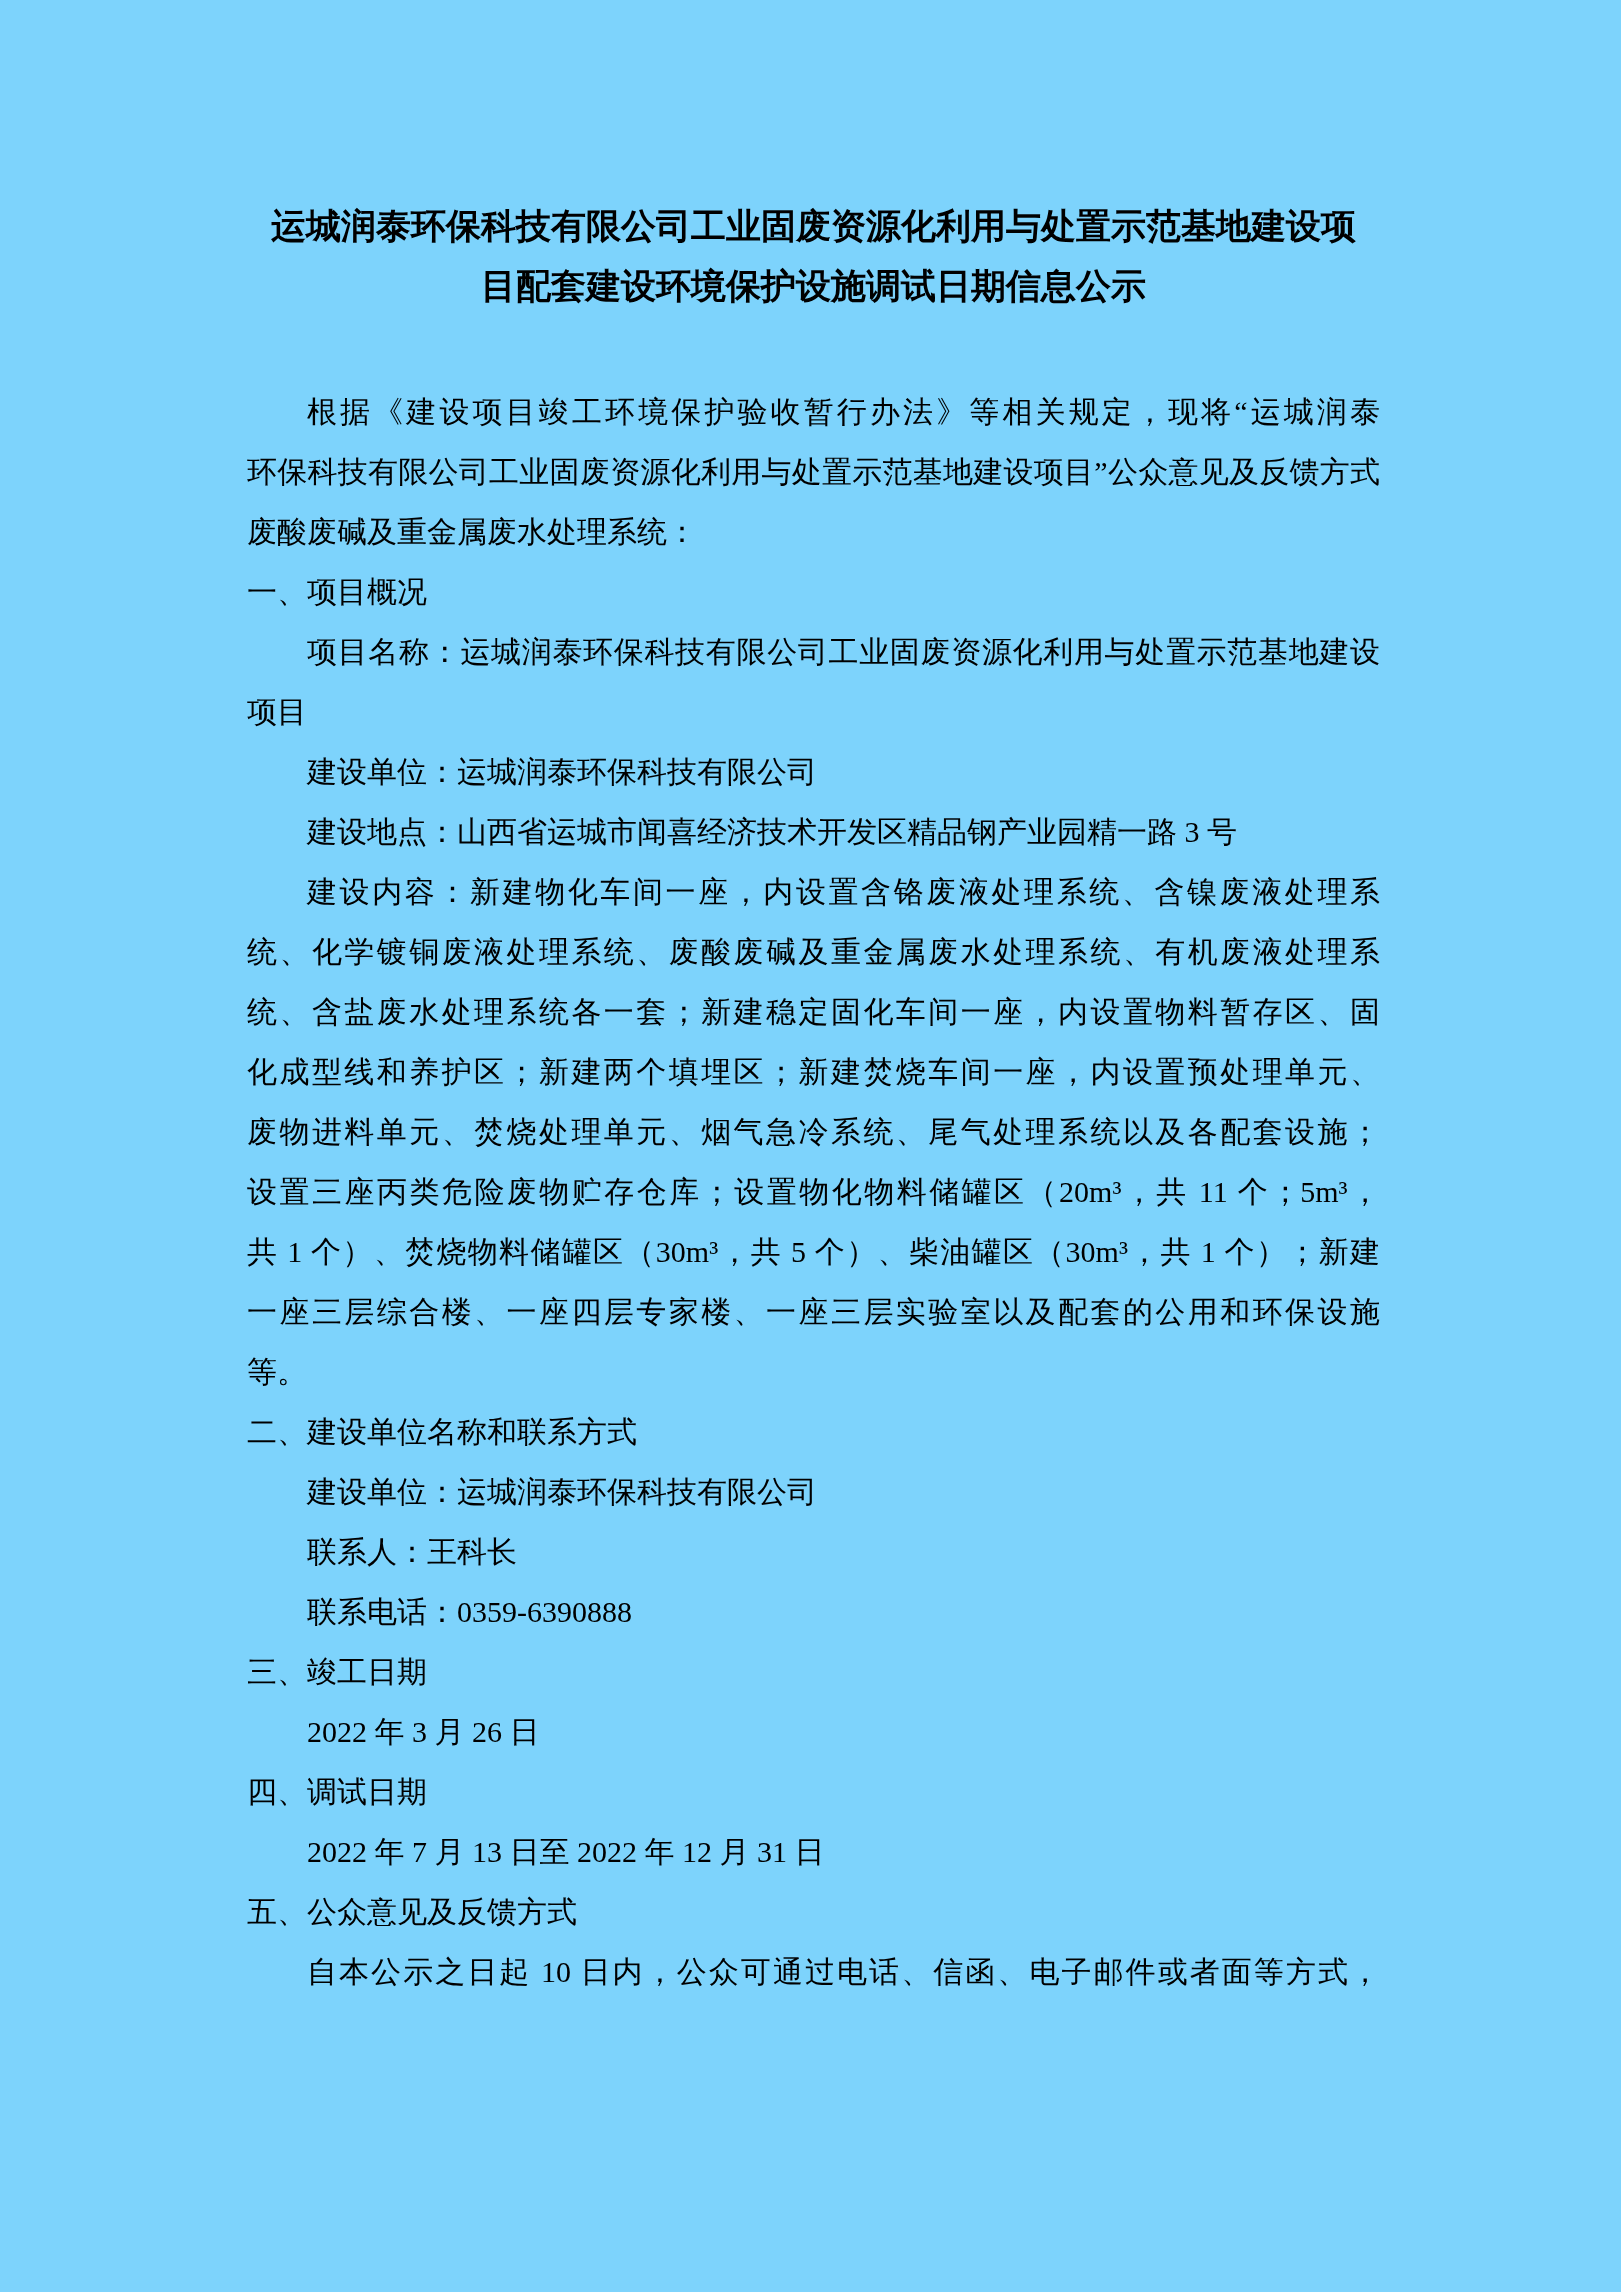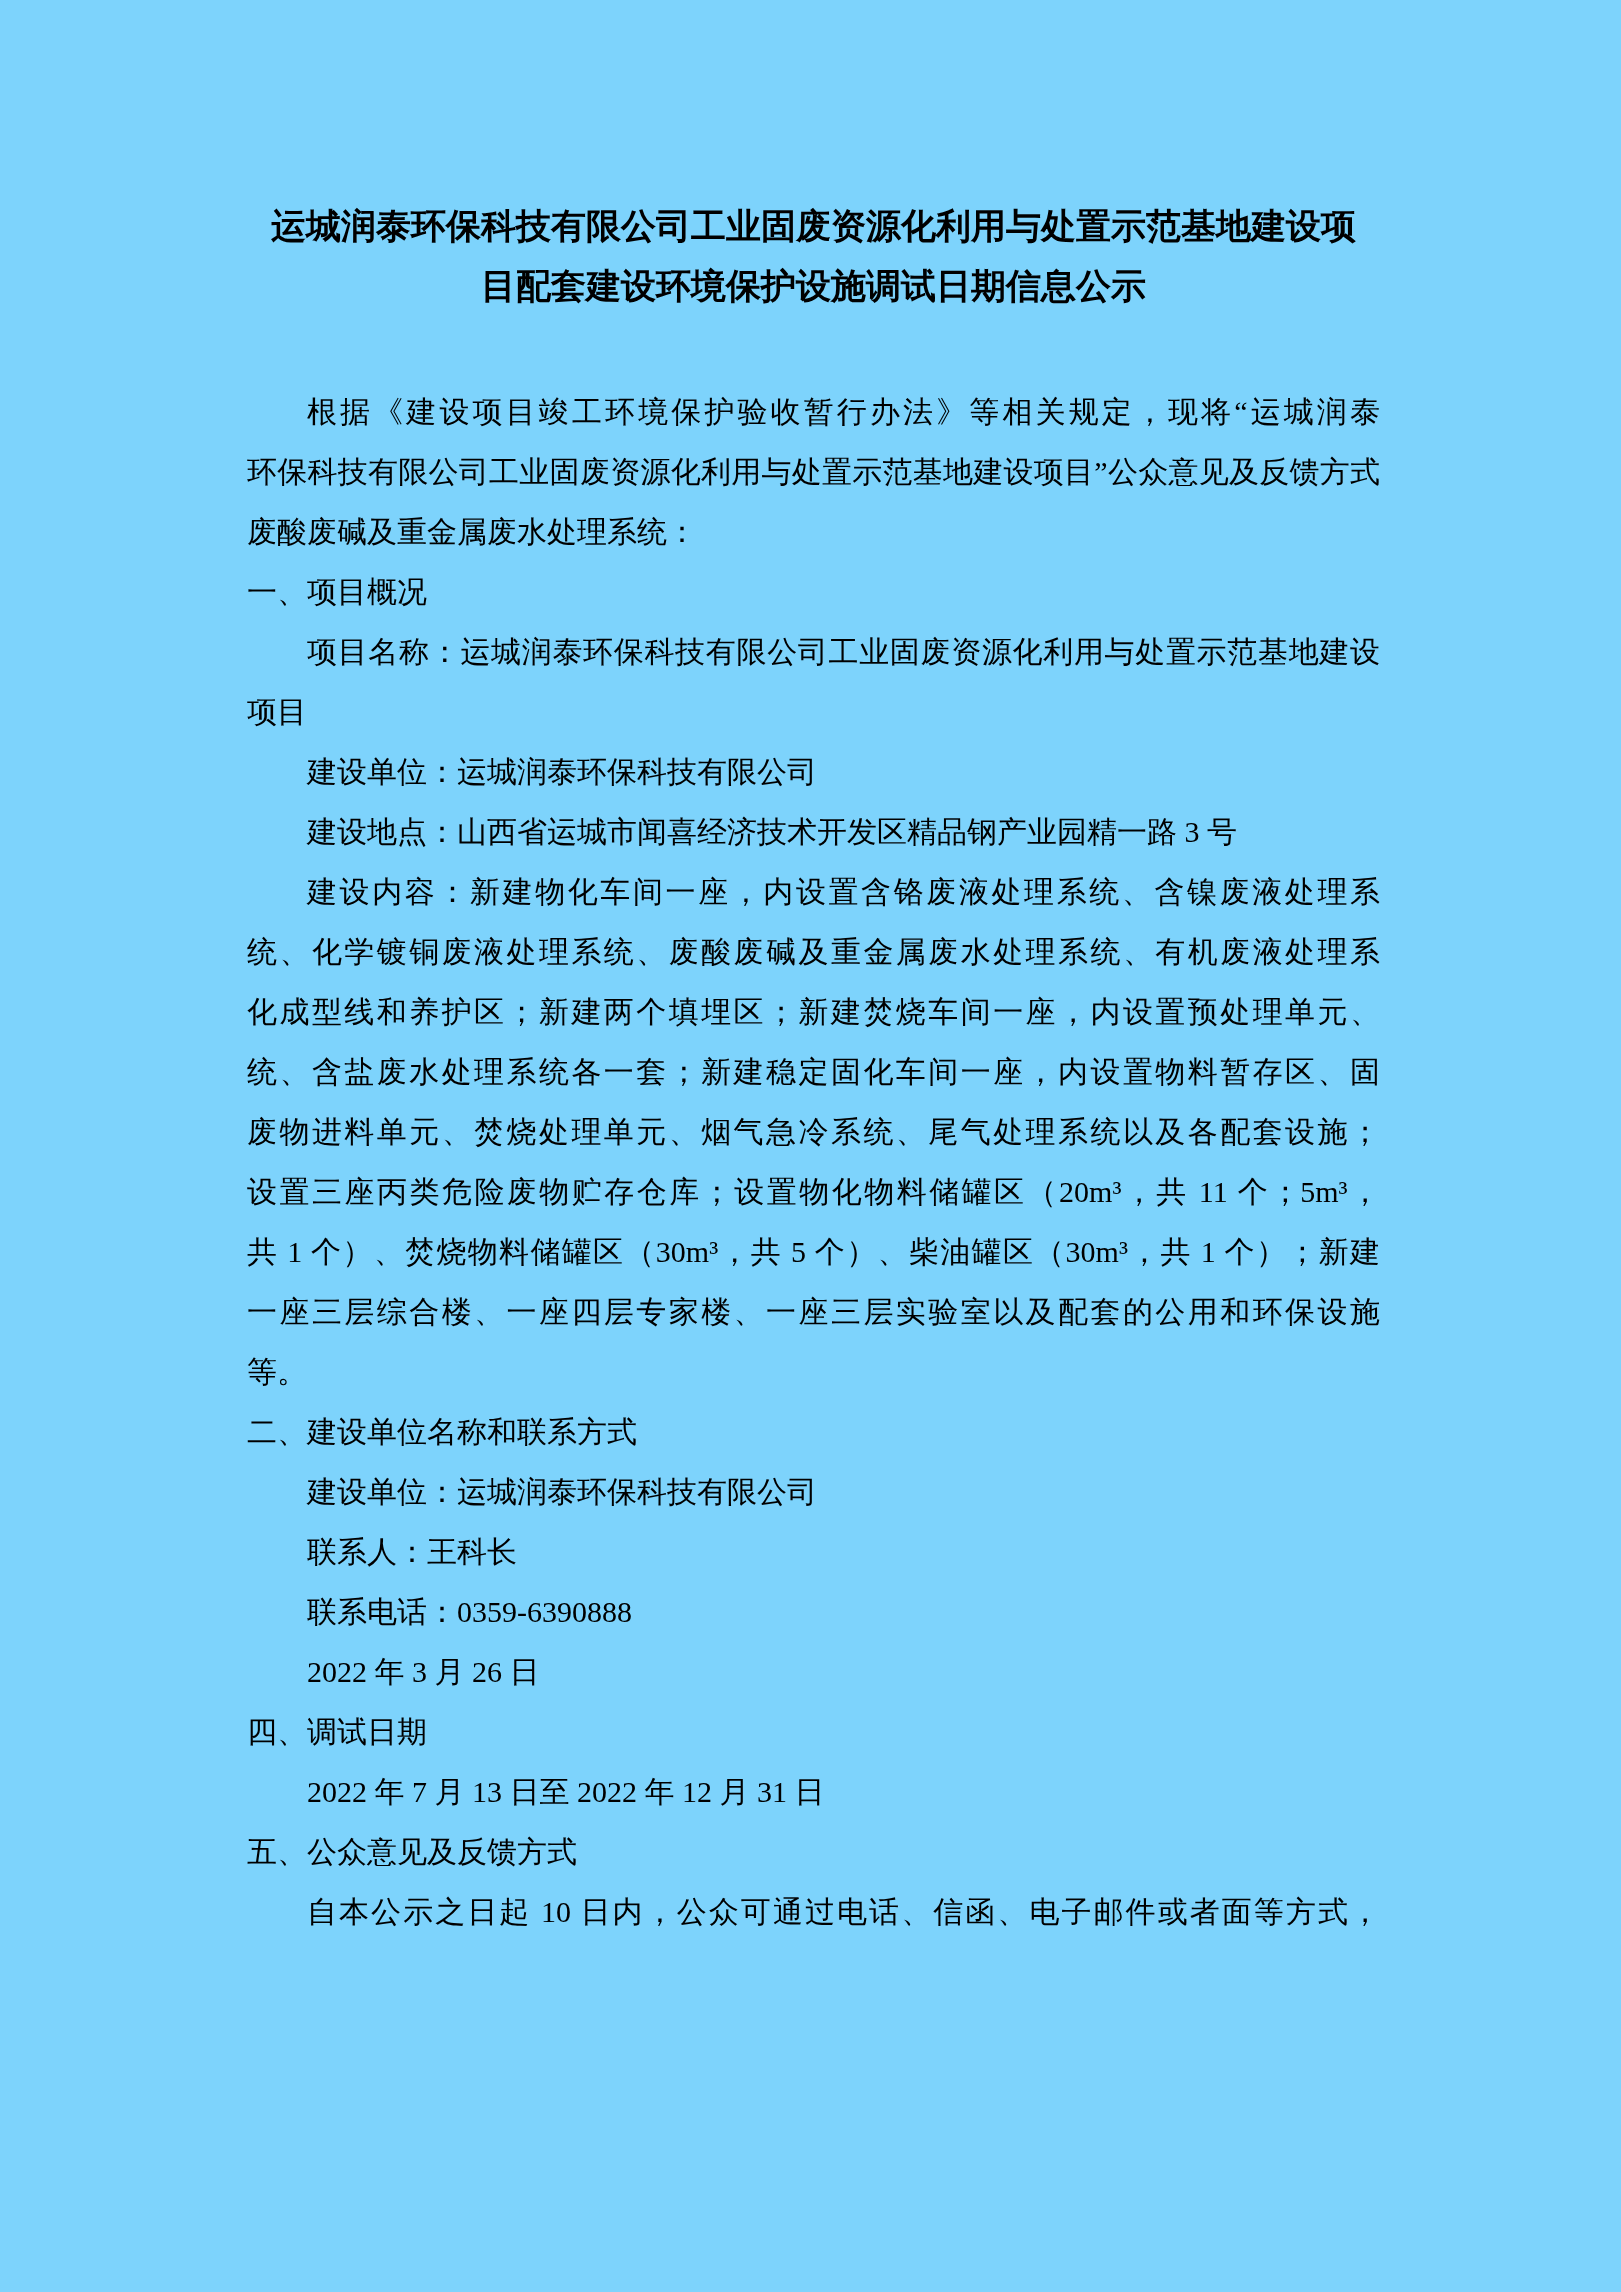--- a/index.html
+++ b/index.html
@@ -71,39 +71,42 @@
         </div>
         <div class="block item">
           <div class="line indent">建设单位：运城润泰环保科技有限公司</div>
         </div>
         <div class="block item">
           <div class="line indent">建设地点：山西省运城市闻喜经济技术开发区精品钢产业园精一路 3 号</div>
         </div>
         <div class="block item">
           <div class="line indent fill">建设内容：新建物化车间一座，内设置含铬废液处理系统、含镍废液处理系</div>
           <div class="line fill">统、化学镀铜废液处理系统、废酸废碱及重金属废水处理系统、有机废液处理系</div>
+          <div class="line fill">统、含盐废水处理系统各一套；新建稳定固化车间一座，内设置物料暂存区、固</div>
           <div class="line fill">化成型线和养护区；新建两个填埋区；新建焚烧车间一座，内设置预处理单元、</div>
-          <div class="line fill">统、含盐废水处理系统各一套；新建稳定固化车间一座，内设置物料暂存区、固</div>
           <div class="line fill">废物进料单元、焚烧处理单元、烟气急冷系统、尾气处理系统以及各配套设施；</div>
           <div class="line fill">设置三座丙类危险废物贮存仓库；设置物化物料储罐区（20m³，共 11 个；5m³，</div>
           <div class="line fill">共 1 个）、焚烧物料储罐区（30m³，共 5 个）、柴油罐区（30m³，共 1 个）；新建</div>
           <div class="line fill">一座三层综合楼、一座四层专家楼、一座三层实验室以及配套的公用和环保设施</div>
           <div class="line">等。</div>
         </div>
         <div class="block heading">
           <div class="line">二、建设单位名称和联系方式</div>
         </div>
         <div class="block item">
           <div class="line indent">建设单位：运城润泰环保科技有限公司</div>
         </div>
         <div class="block item">
           <div class="line indent">联系人：王科长</div>
         </div>
         <div class="block item">
           <div class="line indent">联系电话：0359-6390888</div>
+        </div>
+        <div class="block heading">
+          <div class="line">三、竣工日期</div>
         </div>
         <div class="block item">
           <div class="line indent">2022 年 3 月 26 日</div>
         </div>
         <div class="block heading">
           <div class="line">四、调试日期</div>
         </div>
         <div class="block item">
           <div class="line indent">2022 年 7 月 13 日至 2022 年 12 月 31 日</div>
         </div>

